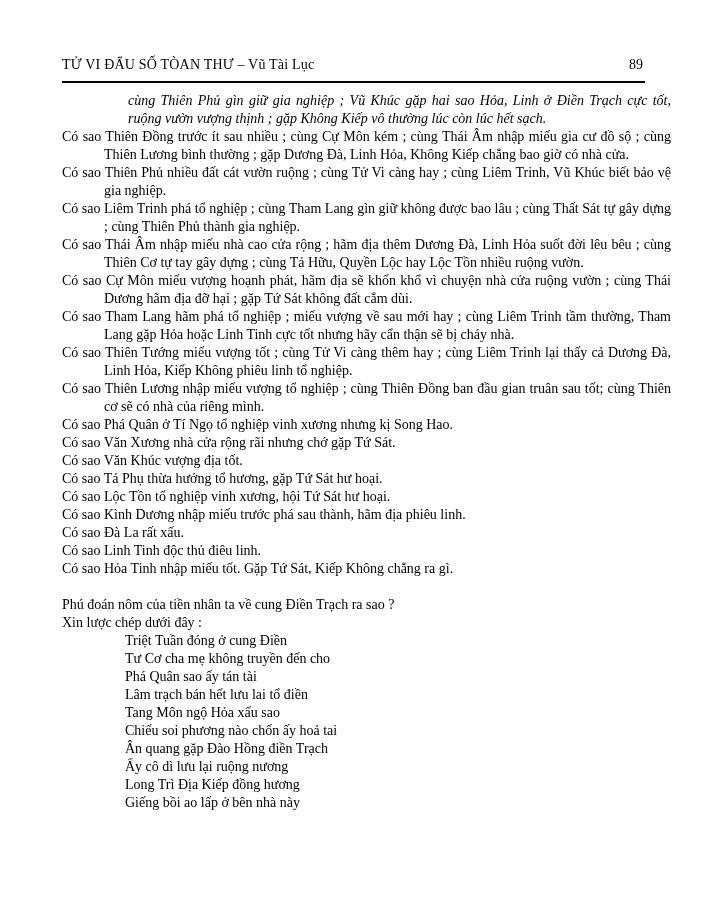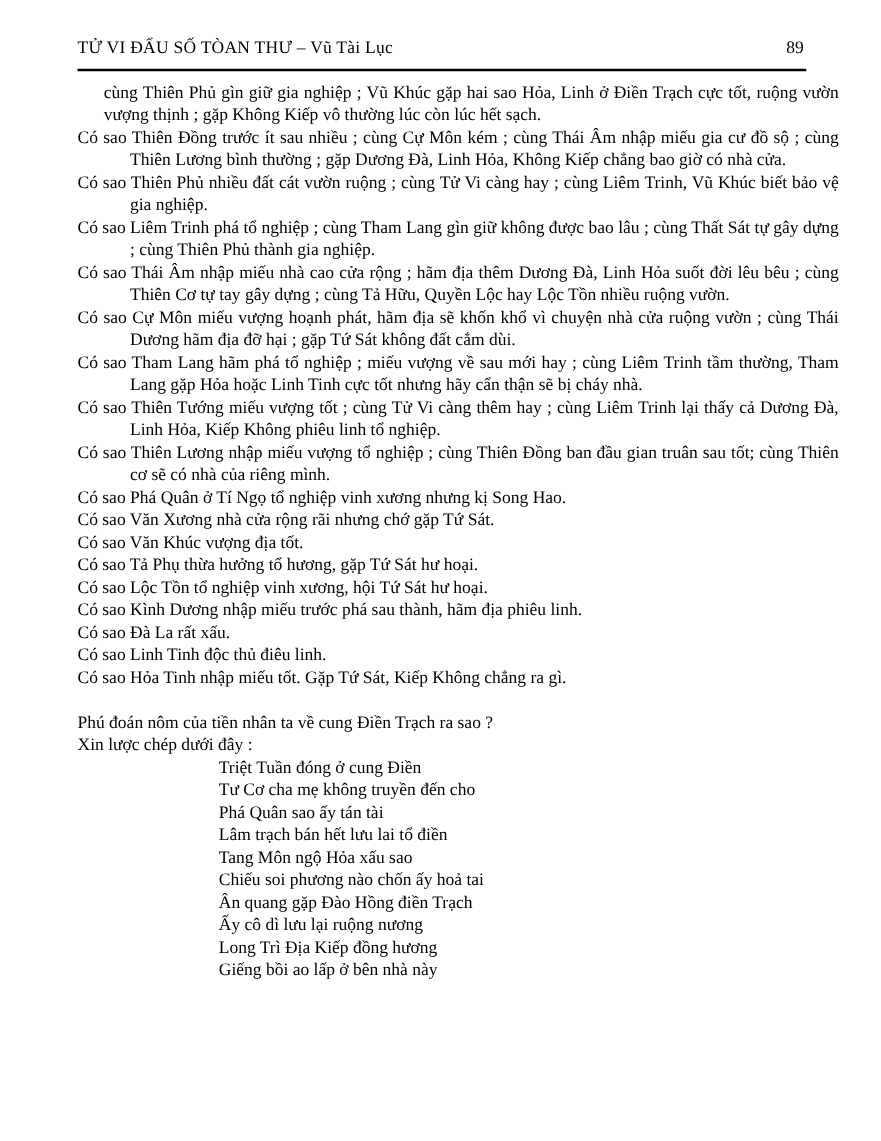--- a/index.html
+++ b/index.html
@@ -10,21 +10,21 @@
   .page {
     position: relative;
     width: 705px;
     height: 913px;
     box-sizing: border-box;
     background: #ffffff;
     color: #000000;
     font-family: "Liberation Serif", serif;
     font-size: 14px;
     line-height: 18px;
-    padding: 30px 0 0 62px;
+    padding: 56px 0 0 62px;
     overflow: hidden;
   }
   .header {
     width: 581px;
     display: flex;
     justify-content: space-between;
     align-items: baseline;
   }
   .header .title {
     letter-spacing: 0.2px;
@@ -42,31 +42,32 @@
     margin: 0;
   }
   .para {
     text-align: justify;
   }
   .para.entry {
     padding-left: 42px;
     text-indent: -42px;
   }
   .para.continuation {
-    margin-left: 21px;
+    margin-left: 66px;
     text-align: justify;
+    font-style: italic;
   }
   .intro p {
     margin: 0;
   }
   .intro .question {
     margin-top: 18px;
   }
   .poem {
-    margin-left: 113px;
+    margin-left: 63px;
   }
   .poem-line {
     white-space: nowrap;
   }
 </style>
 </head>
 <body>
 
 <div class="page">
 

